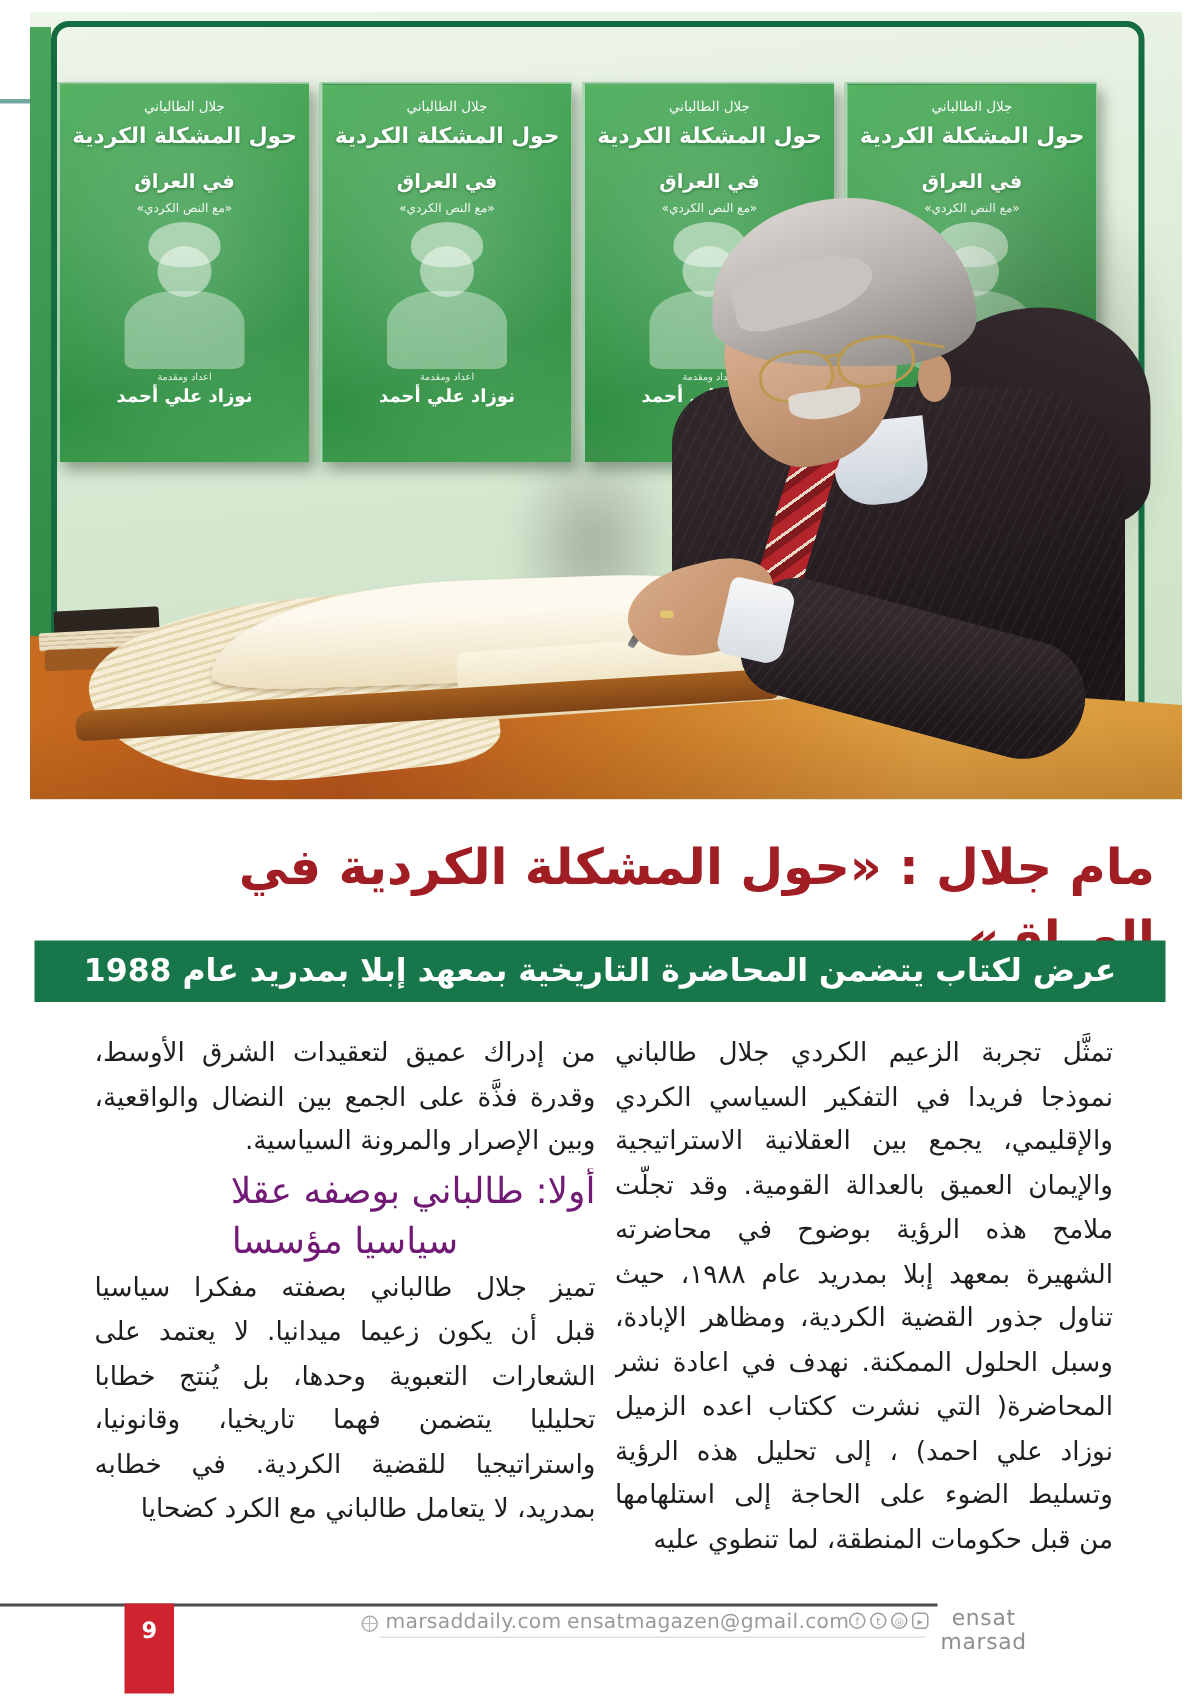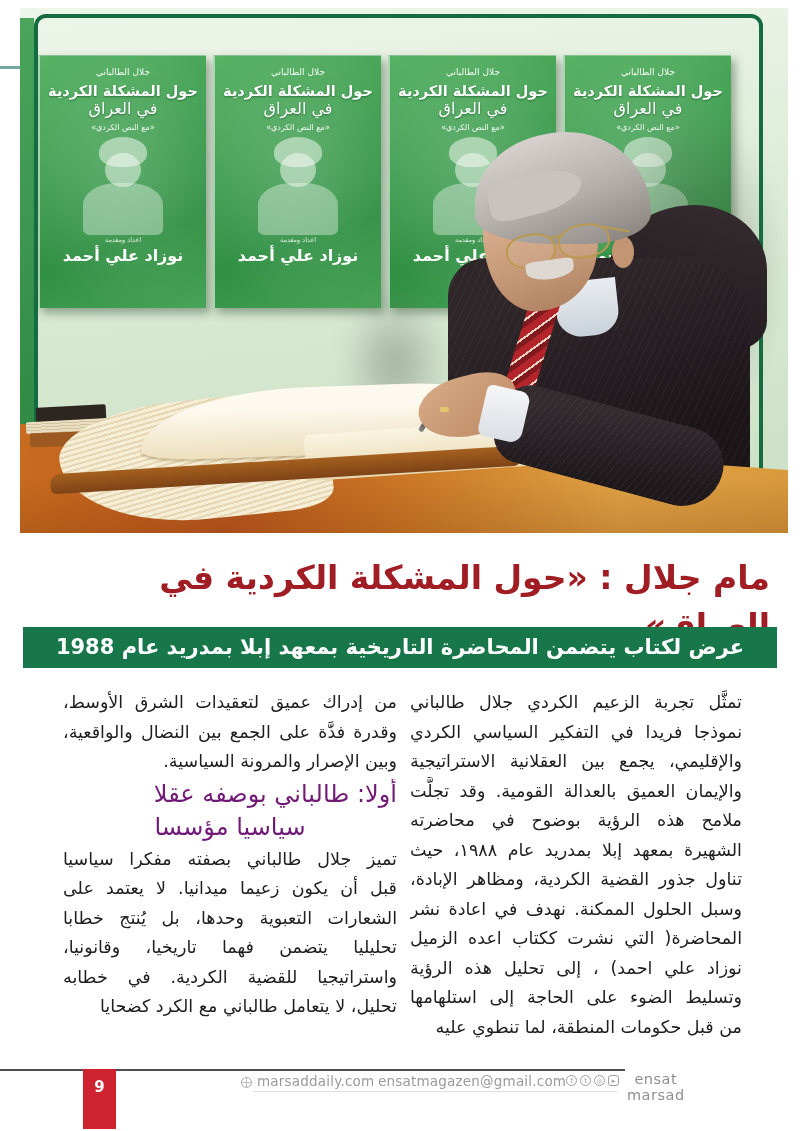--- a/index.html
+++ b/index.html
@@ -25,31 +25,31 @@
   .cover{position:absolute;top:47px;width:166px;height:252px;z-index:1;color:#fff;
          text-align:center;direction:rtl;
          background:radial-gradient(120% 90% at 50% 45%,rgba(255,255,255,.18),rgba(0,0,0,0) 60%),
                     linear-gradient(160deg,#57b264 0%,#3a9a4c 45%,#2f8f42 70%,#49a558 100%);
          box-shadow:4px 5px 9px rgba(40,70,45,.45);
          border-left:2px solid rgba(255,255,255,.55);
          border-top:1px solid rgba(255,255,255,.4);}
   .cover.c1{left:18px}.cover.c2{left:193px}.cover.c3{left:368px}.cover.c4{left:543px}
   .cover .author{font-size:9px;margin-top:11px;opacity:.95}
   .cover .t1{font-size:14.5px;font-weight:bold;margin-top:6px;text-shadow:0 1px 2px rgba(0,60,20,.5)}
-  .cover .t2{font-size:16px;font-weight:normal;margin-top:0;text-shadow:0 1px 2px rgba(0,60,20,.5)}
+  .cover .t2{font-size:13px;font-weight:bold;margin-top:15px;text-shadow:0 1px 2px rgba(0,60,20,.5)}
   .cover .sub{font-size:8px;margin-top:5px;opacity:.92}
   .cover .figure{position:relative;width:96px;height:98px;margin:5px auto 0;}
   .cover .turban{position:absolute;left:24px;top:0;width:48px;height:30px;
          background:rgba(238,246,236,.55);border-radius:50% 50% 42% 42%;}
   .cover .face2{position:absolute;left:30px;top:16px;width:36px;height:34px;
          background:rgba(250,252,248,.5);border-radius:50%;}
   .cover .body2{position:absolute;left:8px;top:46px;width:80px;height:52px;
          background:rgba(240,248,240,.40);border-radius:42% 42% 10% 10%;}
   .cover .prep{font-size:6.5px;margin-top:1px;opacity:.85}
-  .cover .name{font-size:16px;font-weight:bold;margin-top:2px}
+  .cover .name{font-size:12px;font-weight:bold;margin-top:2px}
 
   
   .man{position:absolute;inset:0;z-index:3;}
   .shoulder{position:absolute;left:585px;top:197px;width:162px;height:145px;
          background:linear-gradient(200deg,#372d31,#1d171a);border-radius:55% 45% 20% 20%;}
   .chest{position:absolute;left:428px;top:250px;width:302px;height:240px;
          background:repeating-linear-gradient(115deg,rgba(255,255,255,.045) 0 1px,rgba(0,0,0,0) 1px 7px),
                     linear-gradient(160deg,#2f262a 20%,#1c1518 75%);
          border-radius:38px 70px 0 0;}
   .neck{position:absolute;left:536px;top:272px;width:62px;height:56px;transform:rotate(-6deg);
@@ -271,21 +271,21 @@
     <div class="line">من إدراك عميق لتعقيدات الشرق الأوسط،</div>
     <div class="line">وقدرة فذَّة على الجمع بين النضال والواقعية،</div>
     <div class="line end">وبين الإصرار والمرونة السياسية.</div>
     <div class="redhead r1">أولا: طالباني بوصفه عقلا</div>
     <div class="redhead r2">سياسيا مؤسسا</div>
     <div class="line">تميز جلال طالباني بصفته مفكرا سياسيا</div>
     <div class="line">قبل أن يكون زعيما ميدانيا. لا يعتمد على</div>
     <div class="line">الشعارات التعبوية وحدها، بل يُنتج خطابا</div>
     <div class="line">تحليليا يتضمن فهما تاريخيا، وقانونيا،</div>
     <div class="line">واستراتيجيا للقضية الكردية. في خطابه</div>
-    <div class="line end">تحليل، لا يتعامل طالباني مع الكرد كضحايا</div>
+    <div class="line end">بمدريد، لا يتعامل طالباني مع الكرد كضحايا</div>
   </div>
 
   <div class="foot-rule"></div>
   <div class="page-box">9</div>
   <div class="foot-underline"></div>
   <div class="globe"></div>
   <div class="foot-text site">marsaddaily.com</div>
   <div class="foot-text mail">ensatmagazen@gmail.com</div>
   <div class="social">
     <div class="sicon">f</div>

